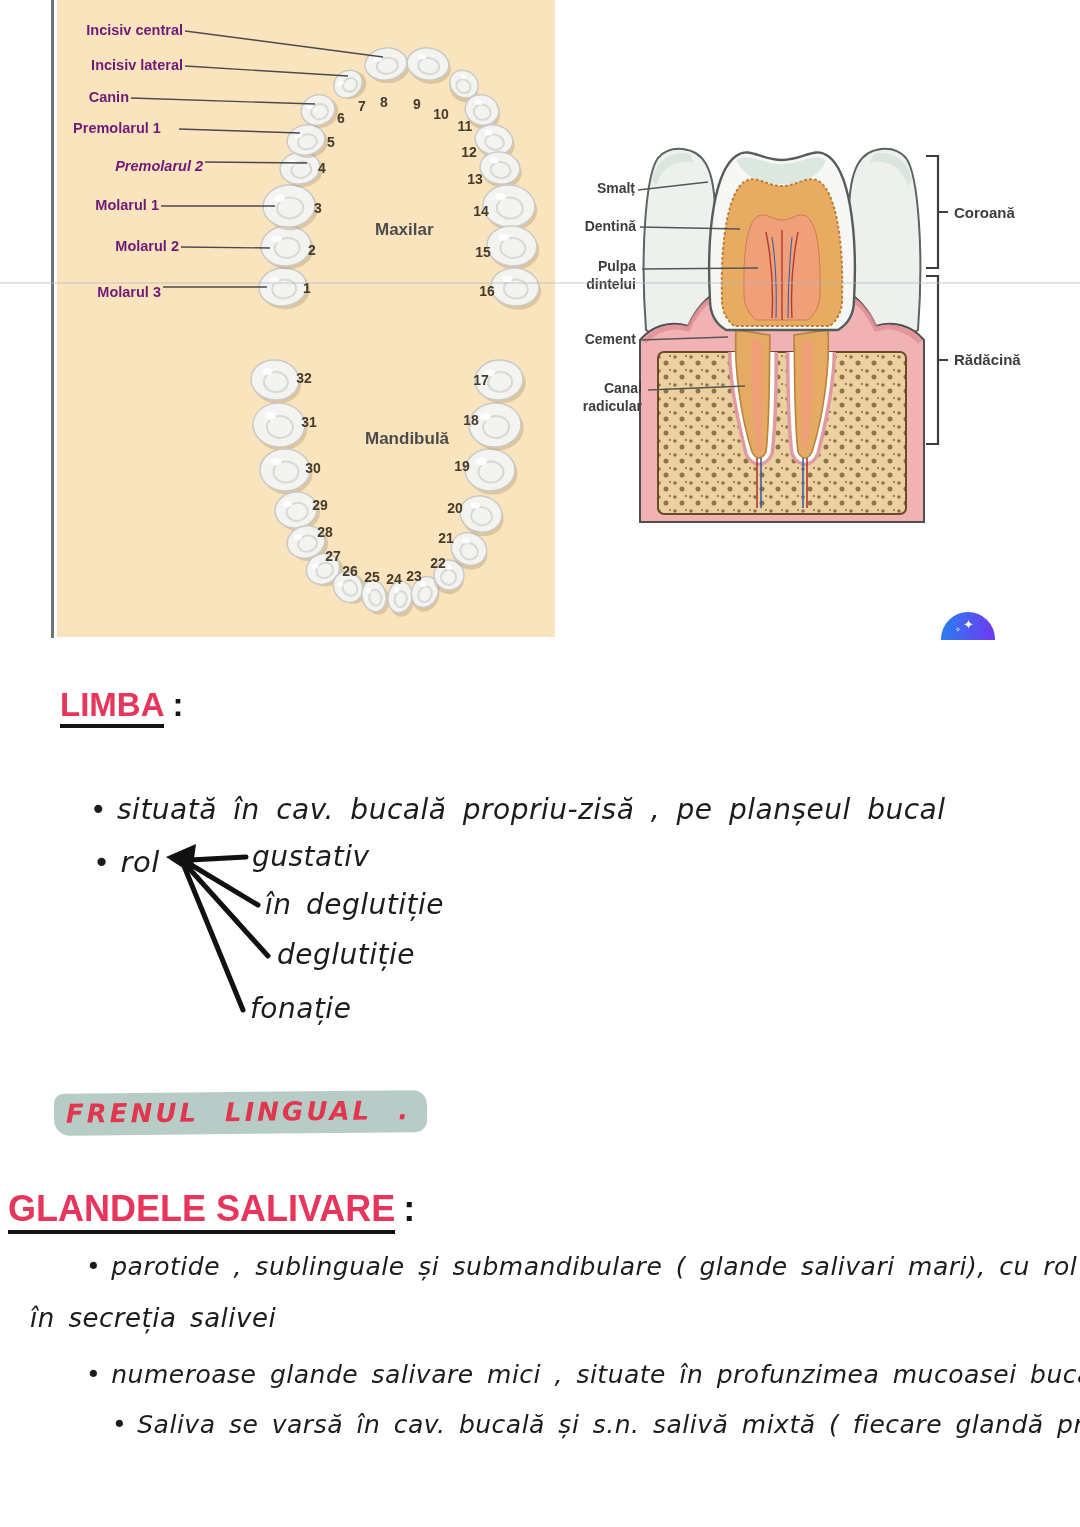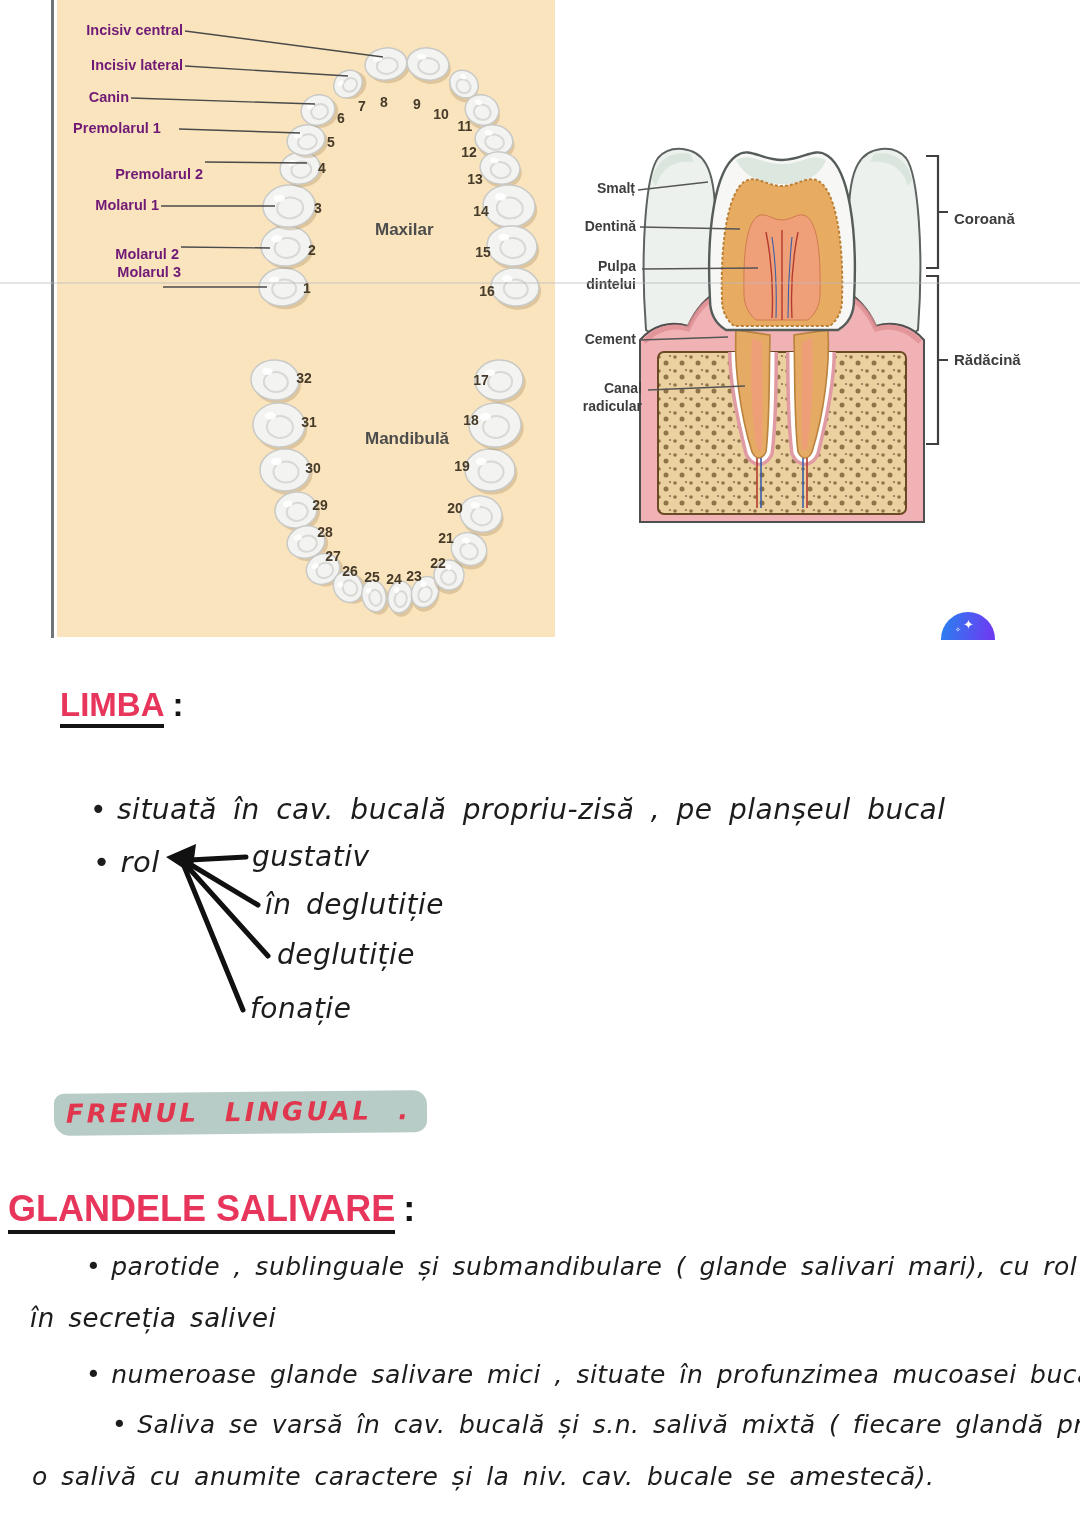--- a/index.html
+++ b/index.html
@@ -285,24 +285,24 @@
           <text x="398" y="513" font-size="14" font-weight="bold" fill="#463a28" font-family="&quot;Liberation Sans&quot;,sans-serif" text-anchor="middle">20</text>
           <text x="405" y="471" font-size="14" font-weight="bold" fill="#463a28" font-family="&quot;Liberation Sans&quot;,sans-serif" text-anchor="middle">19</text>
           <text x="414" y="425" font-size="14" font-weight="bold" fill="#463a28" font-family="&quot;Liberation Sans&quot;,sans-serif" text-anchor="middle">18</text>
           <text x="424" y="385" font-size="14" font-weight="bold" fill="#463a28" font-family="&quot;Liberation Sans&quot;,sans-serif" text-anchor="middle">17</text>
         </g>
     </svg>
     <div class="dc-label" style="left:0;top:22px;width:126px;">Incisiv central</div>
     <div class="dc-label" style="left:0;top:57px;width:126px;">Incisiv lateral</div>
     <div class="dc-label" style="left:0;top:89px;width:72px;">Canin</div>
     <div class="dc-label" style="left:0;top:120px;width:120px;text-align:center;">Premolarul 1</div>
-    <div class="dc-label" style="left:0;top:166px;width:146px;">Premolarul 2</div>
+    <div class="dc-label" style="left:0;top:158px;width:146px;font-style:italic;">Premolarul 2</div>
     <div class="dc-label" style="left:0;top:197px;width:102px;">Molarul 1</div>
-    <div class="dc-label" style="left:0;top:238px;width:122px;margin-top:8px;">Molarul 2</div>
-    <div class="dc-label" style="left:0;top:264px;width:104px;margin-left:20px;">Molarul 3</div>
+    <div class="dc-label" style="left:0;top:238px;width:122px;">Molarul 2</div>
+    <div class="dc-label" style="left:0;top:284px;width:104px;">Molarul 3</div>
     <div class="arch-name" style="left:318px;top:220px;">Maxilar</div>
     <div class="arch-name" style="left:308px;top:429px;">Mandibulă</div>
   </div>
 
   <div class="tooth-section">
     <svg width="520" height="400" viewBox="0 0 520 400">
       <defs>
         <pattern id="bdots" width="16" height="14" patternUnits="userSpaceOnUse">
           <circle cx="3" cy="3" r="1.8" fill="#5e4019"></circle>
           <circle cx="10" cy="9" r="2.5" fill="#5e4019"></circle>
@@ -365,21 +365,21 @@
       <g stroke="#3f3f3f" stroke-width="2.2" fill="none">
         <path d="M366,26 h12 v56 h10 m-10,0 v56 h-12"></path>
         <path d="M366,146 h12 v84 h10 m-10,0 v84 h-12"></path>
       </g>
     </svg>
     <div class="ts-label" style="left:25px;top:50px;width:50px;">Smalț</div>
     <div class="ts-label" style="left:10px;top:88px;width:66px;">Dentină</div>
     <div class="ts-label" style="left:14px;top:128px;width:62px;">Pulpa dintelui</div>
     <div class="ts-label" style="left:10px;top:201px;width:66px;">Cement</div>
     <div class="ts-label" style="left:12px;top:250px;width:70px;">Canal radicular</div>
-    <div class="ts-region" style="left:394px;top:80px;">Coroană</div>
+    <div class="ts-region" style="left:394px;top:74px;">Coroană</div>
     <div class="ts-region" style="left:394px;top:221px;">Rădăcină</div>
   </div>
 
   <div class="page-rule"></div>
 
   <div class="ai-button">
     <span class="spark">✦</span>
     <span class="spark2">✧</span>
   </div>
 
@@ -411,15 +411,14 @@
   </div>
 
   <div class="heading" style="left:8px;top:1188px;font-size:36px;">
     <span class="red-u">GLANDELE SALIVARE</span><span class="colon">:</span>
   </div>
 
   <div class="hw" style="left:30px;top:1303px;font-size:26px;">în secreția salivei</div>
   <div class="hw" style="left:86px;top:1252px;font-size:25px;"><span class="dot">•</span><span>parotide , sublinguale și submandibulare ( glande salivari mari), cu rol</span></div>
   <div class="hw" style="left:86px;top:1360px;font-size:25px;"><span class="dot">•</span><span>numeroase glande salivare mici , situate în profunzimea mucoasei bucale.</span></div>
   <div class="hw" style="left:112px;top:1410px;font-size:25px;"><span class="dot">•</span><span>Saliva se varsă în cav. bucală și s.n. salivă mixtă ( fiecare glandă produce</span></div>
-  <div class="hw" style="left:32px;top:1462px;font-size:25px;">o salivă cu anumite caractere și la niv. cav. bucale se amestecă).</div>
 
 </div>
 
 </body></html>

